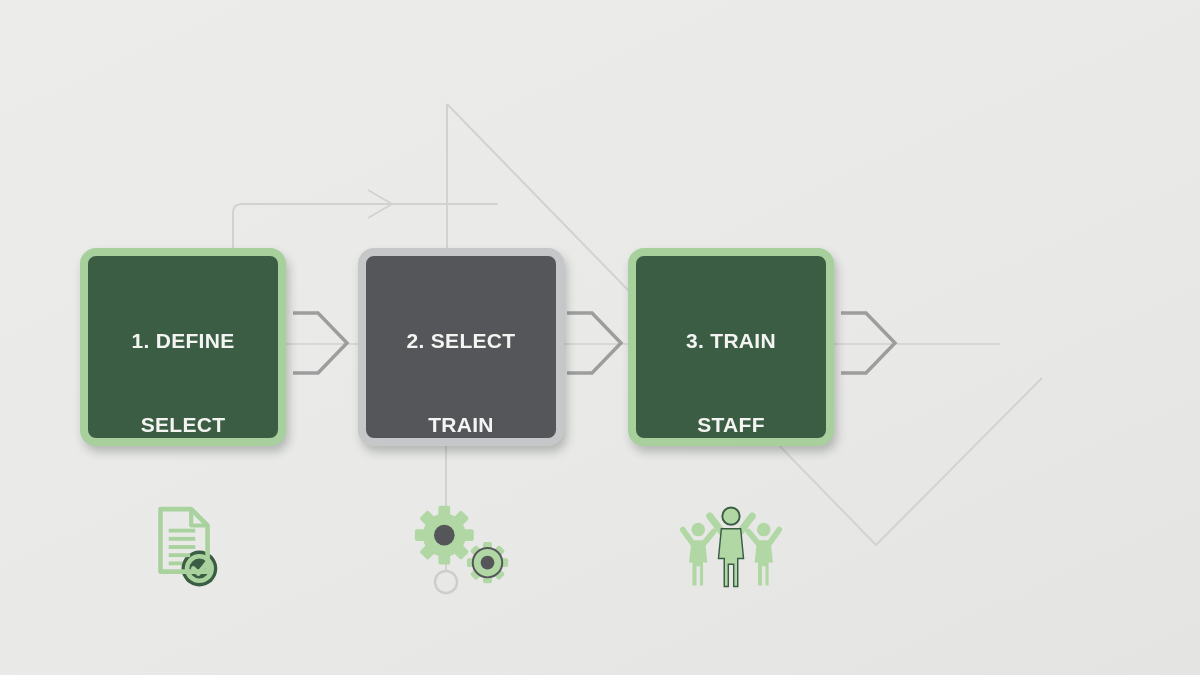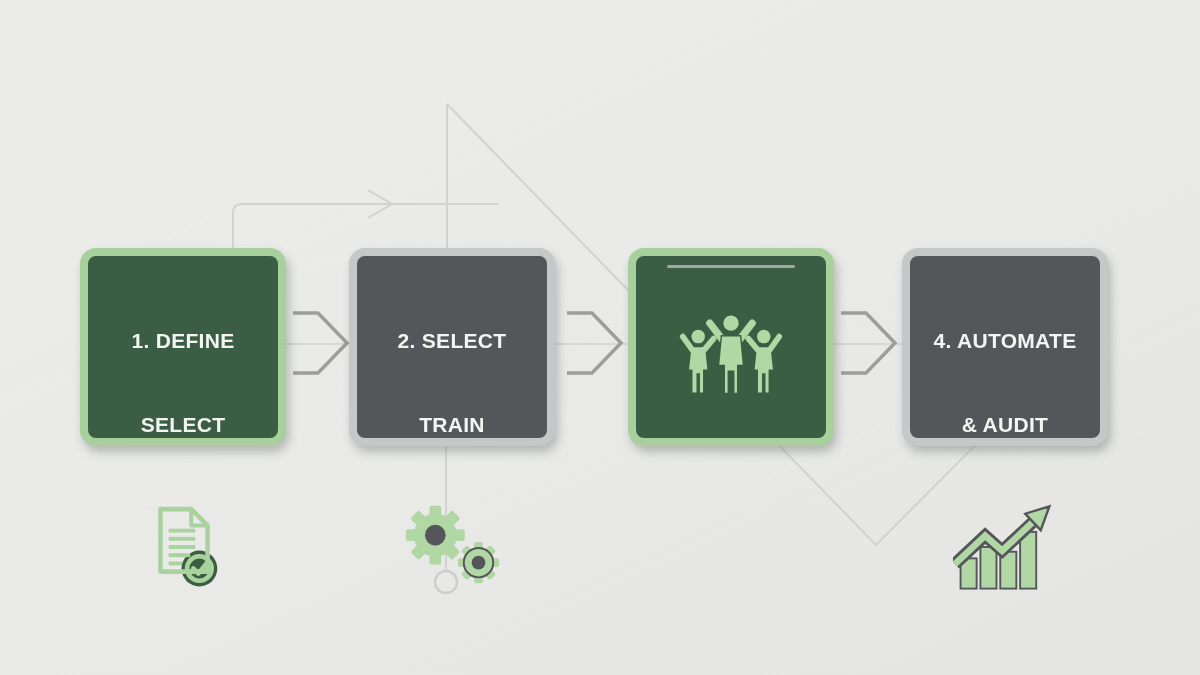--- a/index.html
+++ b/index.html
@@ -62,21 +62,21 @@
         <circle cx="55" cy="63" r="12" stroke="#a9d29f" stroke-width="4.5"></circle>
         <path d="M49,63 L54,68 L62,58" stroke="#a9d29f" stroke-width="4.5" stroke-linecap="round" stroke-linejoin="round"></path>
       </svg>
     </div>
   </div>
 
   <svg class="flow-arrow" style="left:292px" viewBox="0 0 58 66" fill="none">
     <path d="M1,3 H26 L55,33 L26,63 H1" stroke="#9c9d9c" stroke-width="3.5"></path>
   </svg>
 
-  <div class="step-box gray" style="left:349px">
+  <div class="step-box gray" style="left:358px">
     <div class="step-title">
       <span>2. SELECT</span>
       <span>TRAIN</span>
     </div>
     <div class="divider"></div>
     <div class="icon-wrap">
       <svg width="108" height="80" viewBox="0 0 110 80" fill="none">
         <g transform="translate(38,31)" fill="#b1d7a4">
           <rect x="-6" y="-30" width="12" height="16" rx="2"></rect>
           <rect x="-6" y="-30" width="12" height="16" rx="2" transform="rotate(45)"></rect>
@@ -103,20 +103,24 @@
         </g>
       </svg>
     </div>
   </div>
 
   <svg class="flow-arrow" style="left:566px" viewBox="0 0 58 66" fill="none">
     <path d="M1,3 H26 L55,33 L26,63 H1" stroke="#9c9d9c" stroke-width="3.5"></path>
   </svg>
 
   <div class="step-box green" style="left:628px">
+    <div class="step-title">
+      <span>3. TRAIN</span>
+      <span>STAFF</span>
+    </div>
     <div class="divider"></div>
     <div class="icon-wrap">
       <svg width="106" height="84" viewBox="0 0 110 86" fill="none">
 
         <circle cx="21" cy="26" r="7" fill="#b1d7a4"></circle>
         <path d="M15,40 L5,26" stroke="#b1d7a4" stroke-width="6" stroke-linecap="round"></path>
         <path d="M27,40 L37,28" stroke="#b1d7a4" stroke-width="6" stroke-linecap="round"></path>
         <path d="M14,37 H28 L30.5,60 H26 V84 H22.8 V64 H19.2 V84 H15 V60 H11.5 Z" fill="#b1d7a4"></path>
 
         <circle cx="89" cy="26" r="7" fill="#b1d7a4"></circle>
@@ -129,32 +133,14 @@
         <path d="M64,29 L77,12" stroke="#b1d7a4" stroke-width="7.5" stroke-linecap="round"></path>
         <path d="M45,25 H65 L68,56 H62 V85 H57.8 V62 H52.2 V85 H48 V56 H42 Z" fill="#b1d7a4" stroke="#3b5d43" stroke-width="1.5"></path>
       </svg>
     </div>
   </div>
 
   <svg class="flow-arrow" style="left:840px" viewBox="0 0 58 66" fill="none">
     <path d="M1,3 H26 L55,33 L26,63 H1" stroke="#9c9d9c" stroke-width="3.5"></path>
   </svg>
 
-  <div class="step-box gray" style="left:902px">
-    <div class="step-title">
-      <span>4. AUTOMATE</span>
-      <span>&amp; AUDIT</span>
-    </div>
-    <div class="divider"></div>
-    <div class="icon-wrap">
-      <svg width="104" height="86" viewBox="0 0 110 88" fill="none">
-        <rect x="8" y="56" width="17" height="32" fill="#b1d7a4" stroke="#55565a" stroke-width="2"></rect>
-        <rect x="29" y="44" width="17" height="44" fill="#b1d7a4" stroke="#55565a" stroke-width="2"></rect>
-        <rect x="50" y="49" width="17" height="39" fill="#b1d7a4" stroke="#55565a" stroke-width="2"></rect>
-        <rect x="71" y="28" width="17" height="60" fill="#b1d7a4" stroke="#55565a" stroke-width="2"></rect>
-        <polyline points="2,62 34,32 52,48 84,18" stroke="#55565a" stroke-width="13" fill="none"></polyline>
-        <polyline points="2,62 34,32 52,48 84,18" stroke="#b1d7a4" stroke-width="7" fill="none"></polyline>
-        <polygon points="102,1 92.8,26.2 76.4,8.8" fill="#b1d7a4" stroke="#55565a" stroke-width="2.5"></polygon>
-      </svg>
-    </div>
-  </div>
 
 </div>
 
 </body></html>

